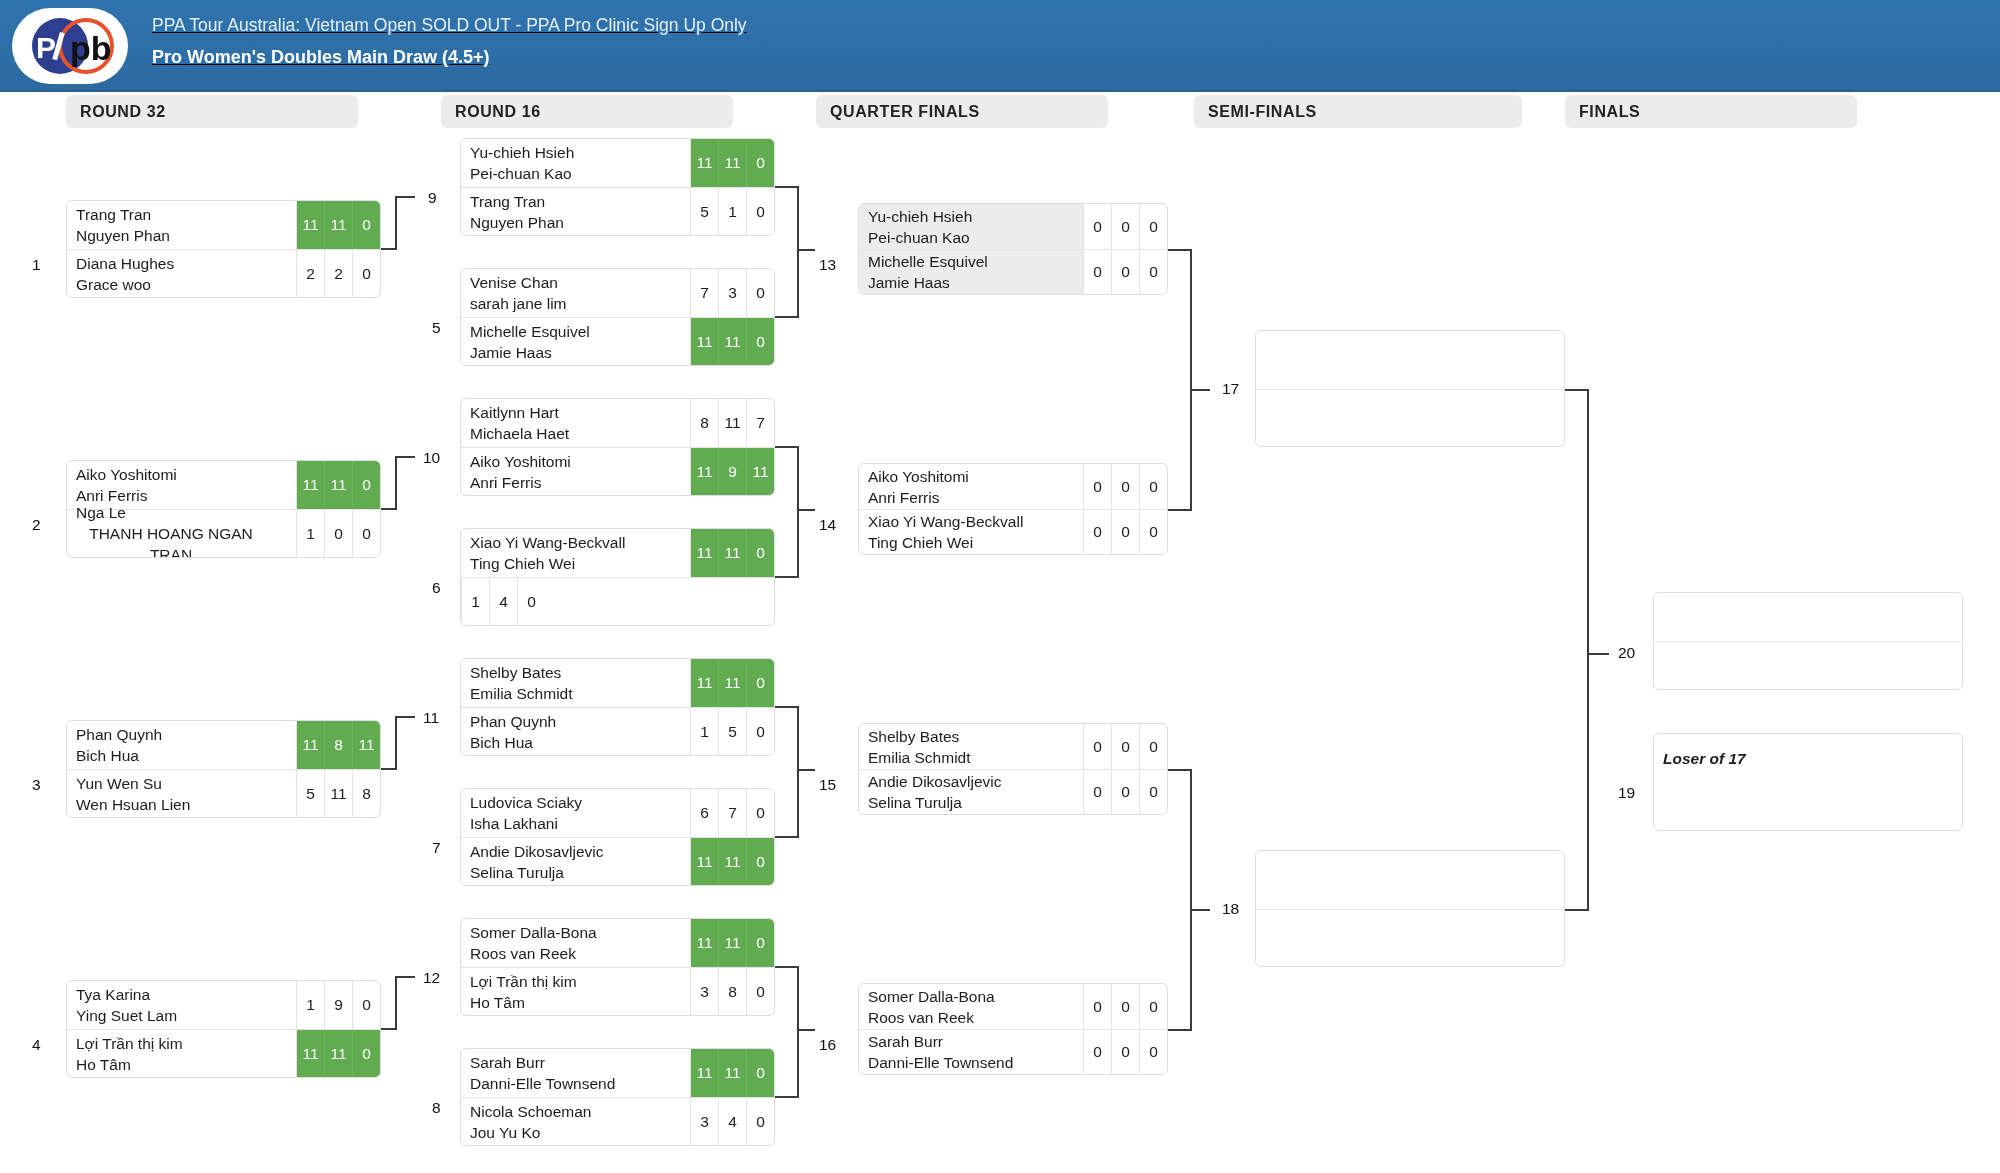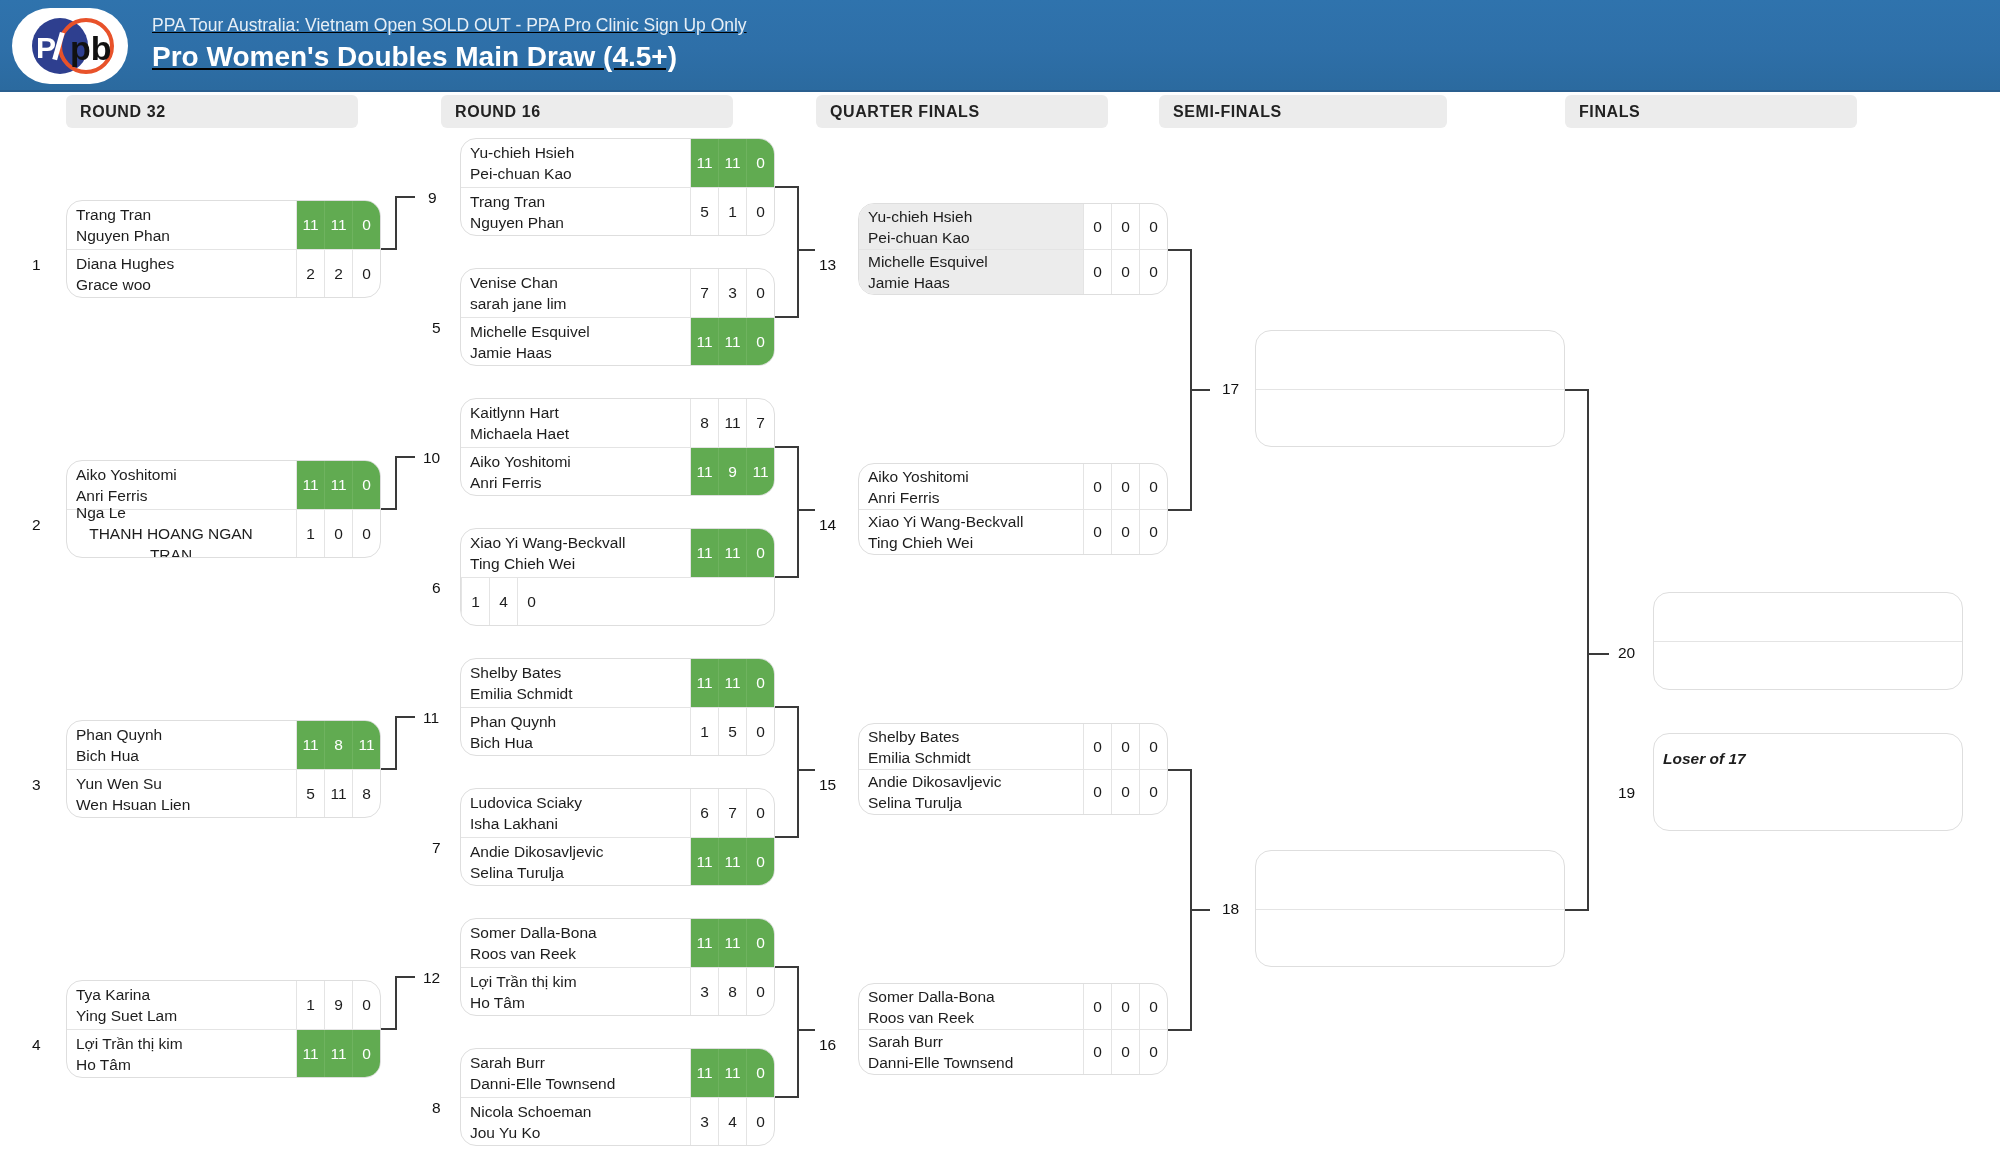--- a/index.html
+++ b/index.html
@@ -29,21 +29,21 @@
     position: absolute; left: 152px; top: 14px; text-decoration: underline;
   }
   .header-sub {
     color: #e7eff6;
     font-size: 17.5px;
     line-height: 22px;
     white-space: nowrap;
   }
   .header-title {
     color: #ffffff;
-    font-size: 28px;
+    font-size: 18px;
     font-weight: 700;
     line-height: 30px;
     margin-top: 6px;
     white-space: nowrap;
   }
 
   
   .round-head {
     position: absolute;
     height: 33px;
@@ -55,21 +55,21 @@
     letter-spacing: 0.6px;
     display: flex;
     align-items: center;
     padding-left: 14px;
   }
 
   
   .match {
     position: absolute;
     border: 1px solid #dedede;
-    border-radius: 16px;
+    border-radius: 6px;
     background: #ffffff;
     overflow: hidden;
   }
   .match.shaded .names { background: #ececec; }
   .team-row {
     display: flex;
     width: 100%;
     height: 50%;
     align-items: stretch;
   }
@@ -142,21 +142,21 @@
   </div>
   <div class="header-texts">
     <div class="header-sub">PPA Tour Australia: Vietnam Open SOLD OUT - PPA Pro Clinic Sign Up Only</div>
     <div class="header-title">Pro Women's Doubles Main Draw (4.5+)</div>
   </div>
 </div>
 
 <div class="round-head" style="left:66px;  top:95px; width:292px;">ROUND 32</div>
 <div class="round-head" style="left:441px; top:95px; width:292px;text-align:center;">ROUND 16</div>
 <div class="round-head" style="left:816px; top:95px; width:292px;text-align:right;">QUARTER FINALS</div>
-<div class="round-head" style="left:1159px;top:95px; width:288px;">SEMI-FINALS</div>
+<div class="round-head" style="left:1194px;top:95px; width:328px;">SEMI-FINALS</div>
 <div class="round-head" style="left:1565px;top:95px; width:292px;">FINALS</div>
 
 <div class="match" style="left:66px; top:200px; width:315px; height:98px;">
   <div class="team-row win">
     <div class="names">
       <span class="pname">Trang Tran</span>
       <span class="pname">Nguyen Phan</span>
     </div>
     <div class="scores">
       <div class="sc">11</div>

